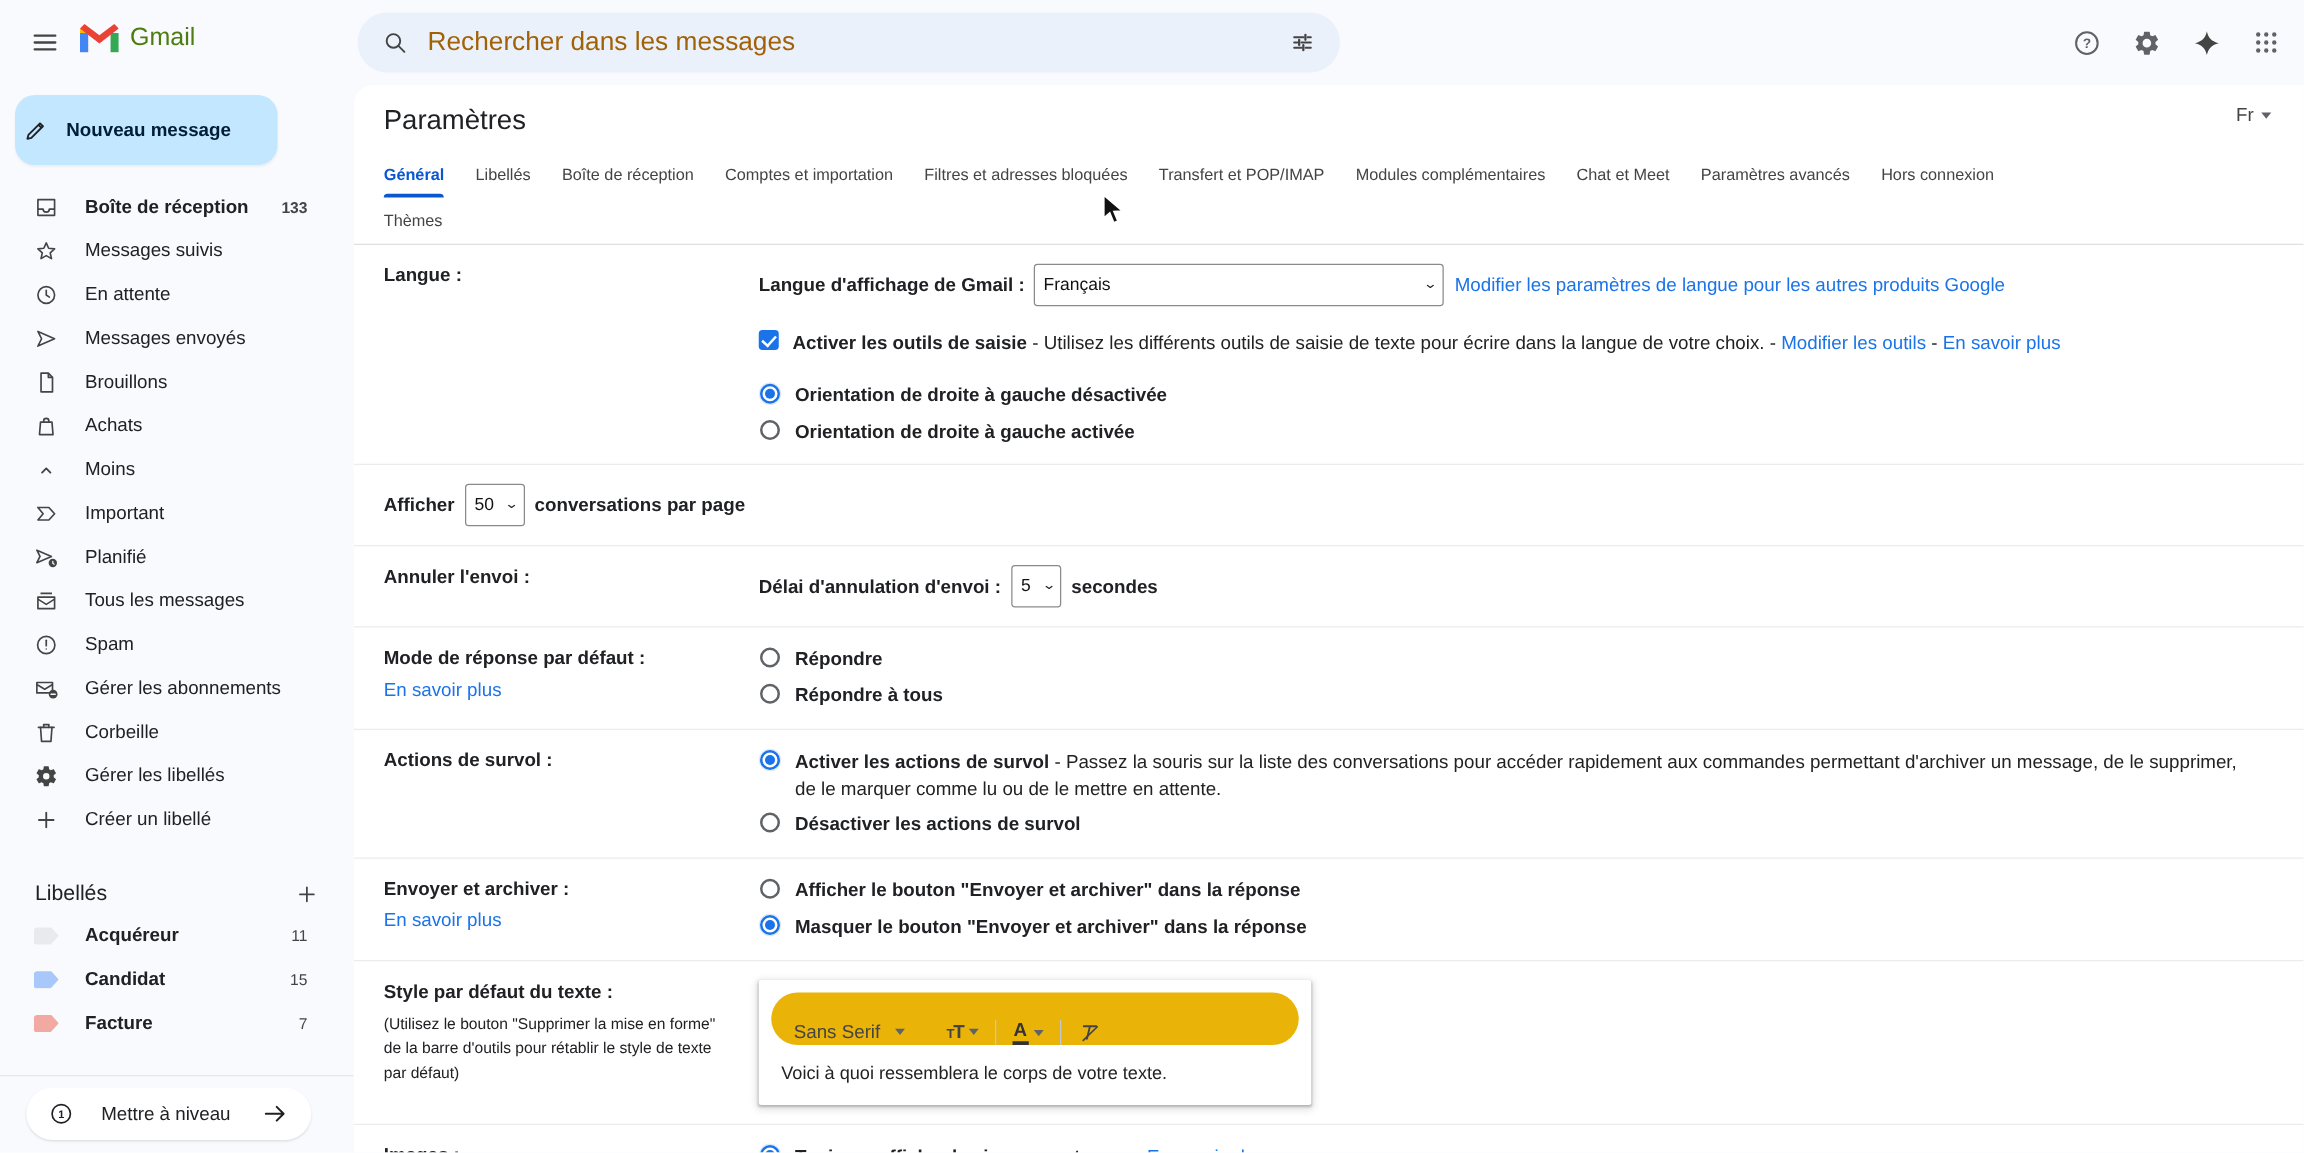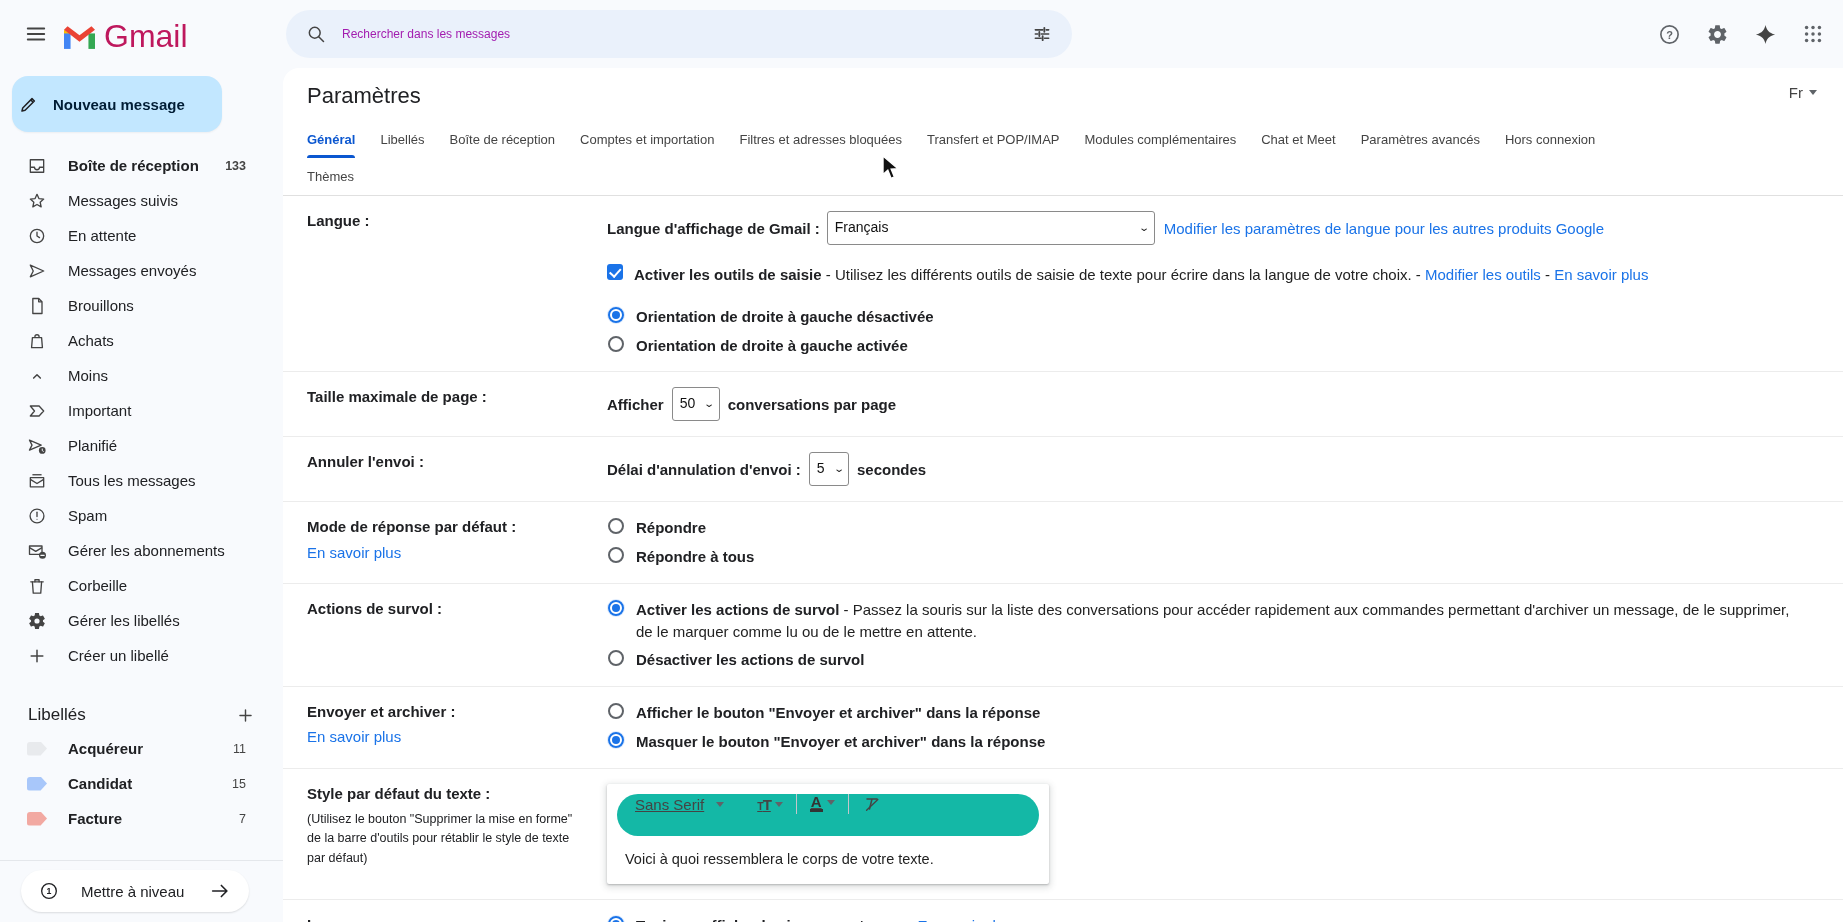--- a/index.html
+++ b/index.html
@@ -11,24 +11,24 @@
     color: #202124;
     overflow: hidden;
   }
   a { color:#1a73e8; text-decoration:none; cursor:pointer; }
   svg { display:block; }
 
   
   .header { position:absolute; top:0; left:0; right:0; height:68px; background:#f8fafd; }
   .hamburger { position:absolute; left:20px; top:18px; width:32px; height:32px; display:flex; align-items:center; justify-content:center; border-radius:50%; cursor:pointer; }
   .logo { position:absolute; left:64px; top:18px; display:flex; align-items:center; gap:9px; }
-  .logo-text { font-size:32px; color:#be185d; letter-spacing:0; }
+  .logo-text { font-size:20px; color:#4d7c0f; letter-spacing:0; }
   .search { position:absolute; left:286px; top:10px; width:786px; height:48px; background:#eaf1fb; border-radius:24px; display:flex; align-items:center; padding:0 10px; }
   .search .sbtn { width:40px; height:40px; display:flex; align-items:center; justify-content:center; border-radius:50%; cursor:pointer; }
-  .search .ph { flex:1; margin-left:6px; font-size:12px; color:#a21caf; }
+  .search .ph { flex:1; margin-left:6px; font-size:21px; color:#a16207; }
   .top-icons { position:absolute; right:10px; top:14px; display:flex; gap:8px; }
   .tibtn { width:40px; height:40px; display:flex; align-items:center; justify-content:center; border-radius:50%; cursor:pointer; }
 
   
   .sidebar { position:absolute; top:68px; left:0; width:283px; bottom:0; background:#f8fafd; }
   .compose { margin:8px 0 16px 12px; width:210px; height:56px; border-radius:16px; background:#c2e7ff; display:flex; align-items:center; gap:14px; padding-left:6px; font-size:15px; font-weight:bold; color:#001d35; cursor:pointer; box-shadow:0 1px 2px rgba(0,0,0,.05); }
   .nav-item { height:35px; display:flex; align-items:center; padding:0 14px 0 27px; border-radius:0 18px 18px 0; font-size:15px; color:#202124; cursor:pointer; }
   .nav-item .nicon { width:20px; margin-right:21px; flex:none; }
   .nav-item .nlabel { flex:1; white-space:nowrap; overflow:hidden; }
   .nav-item .ncount { font-size:12.5px; color:#444; margin-right:23px; }
@@ -70,21 +70,21 @@
   .cb::after { content:""; position:absolute; left:5px; top:1.5px; width:4.5px; height:8.5px; border-right:2px solid #fff; border-bottom:2px solid #fff; transform:rotate(42deg); }
 
   .optline { display:flex; align-items:flex-start; margin-top:7px; }
   .optline:first-child { margin-top:0; }
   .rd { width:16px; height:16px; border:2px solid #5f6368; border-radius:50%; flex:none; margin:1px 12px 0 1px; position:relative; cursor:pointer; }
   .rd.on { border-color:#1a73e8; box-shadow:0 0 0 1px rgba(26,115,232,.15); }
   .rd.on::after { content:""; position:absolute; inset:2px; background:#1a73e8; border-radius:50%; }
   .opttext { line-height:1.45; }
 
   .stylebox { width:442px; background:#fff; border-radius:2px; padding:10px 10px 15px 10px; box-shadow:0 1px 2px rgba(60,64,67,.3), 0 2px 6px 2px rgba(60,64,67,.15); }
-  .styletoolbar { background:#14b8a6; border-radius:21px; height:42px; display:flex; align-items:flex-start; padding:0 14px 0 18px; gap:9px; color:#444;text-decoration:underline; }
+  .styletoolbar { background:#eab308; border-radius:21px; height:42px; display:flex; align-items:flex-end; padding:0 14px 0 18px; gap:9px; color:#444; }
   .fontname { font-size:15px; color:#444; }
   .tbsep { width:1px; height:20px; background:#c3c6cb; margin:0 4px; }
   .tbtn { display:flex; align-items:center; gap:4px; cursor:pointer; color:#444; }
   .sizeicon { font-weight:bold; font-size:15px; letter-spacing:-1px; }
   .sizeicon .small { font-size:10.5px; }
   .aicon { font-size:15px; font-weight:bold; color:#333; border-bottom:3px solid #333; line-height:1.05; padding:0 1px; }
   .stylepreview { margin:13px 6px 0 8px; font-size:14.5px; color:#222; }
 
   .cursor { position:absolute; left:881px; top:155px; z-index:50; pointer-events:none; }
 </style>
@@ -403,21 +403,20 @@
         </div>
         <div class="optline">
           <span class="rd"></span>
           <span class="opttext b">Orientation de droite à gauche activée</span>
         </div>
       </div>
     </div>
   </div>
 
   <div class="srow">
-    <div class="lbl">Taille maximale de page :</div>
     <div class="val">
       <div class="inline">
         <span class="b">Afficher</span>
         <span class="sel" style="margin:0 8px">
           <span>50</span>
           <span class="selcaret">⌄</span>
         </span>
         <span class="b">conversations par page</span>
       </div>
     </div>

